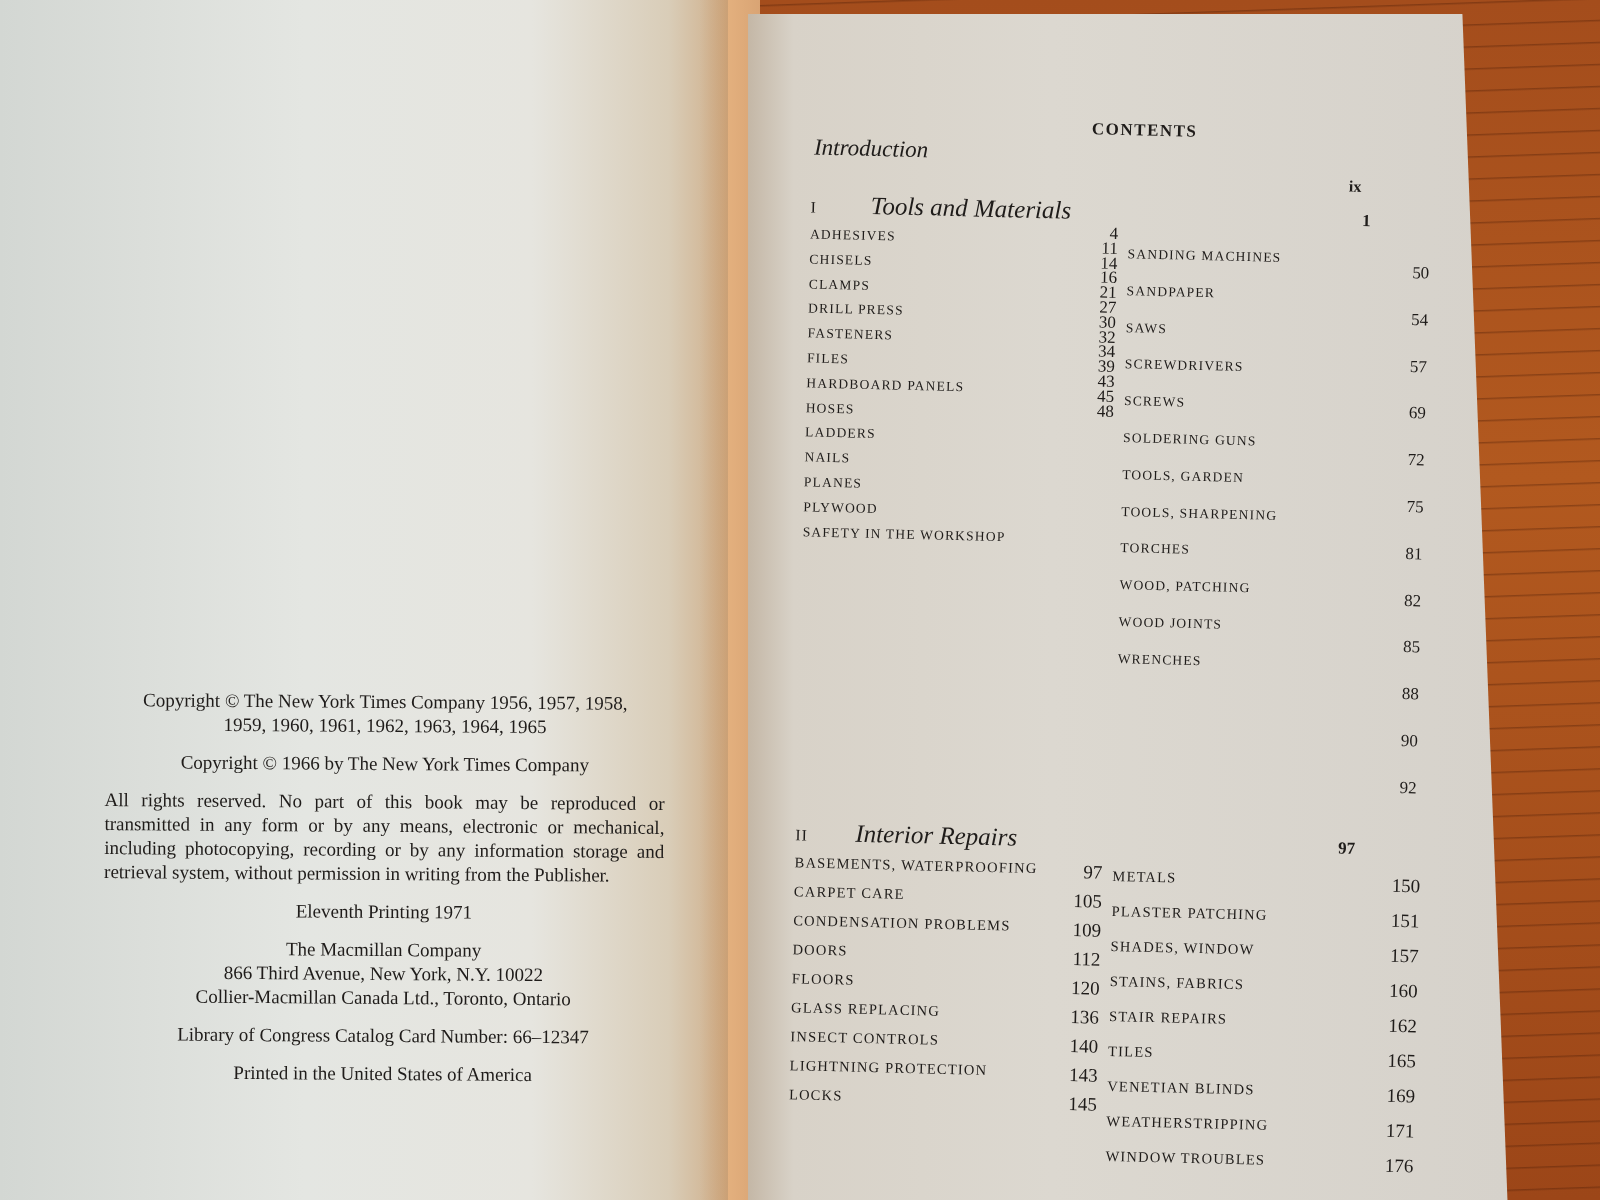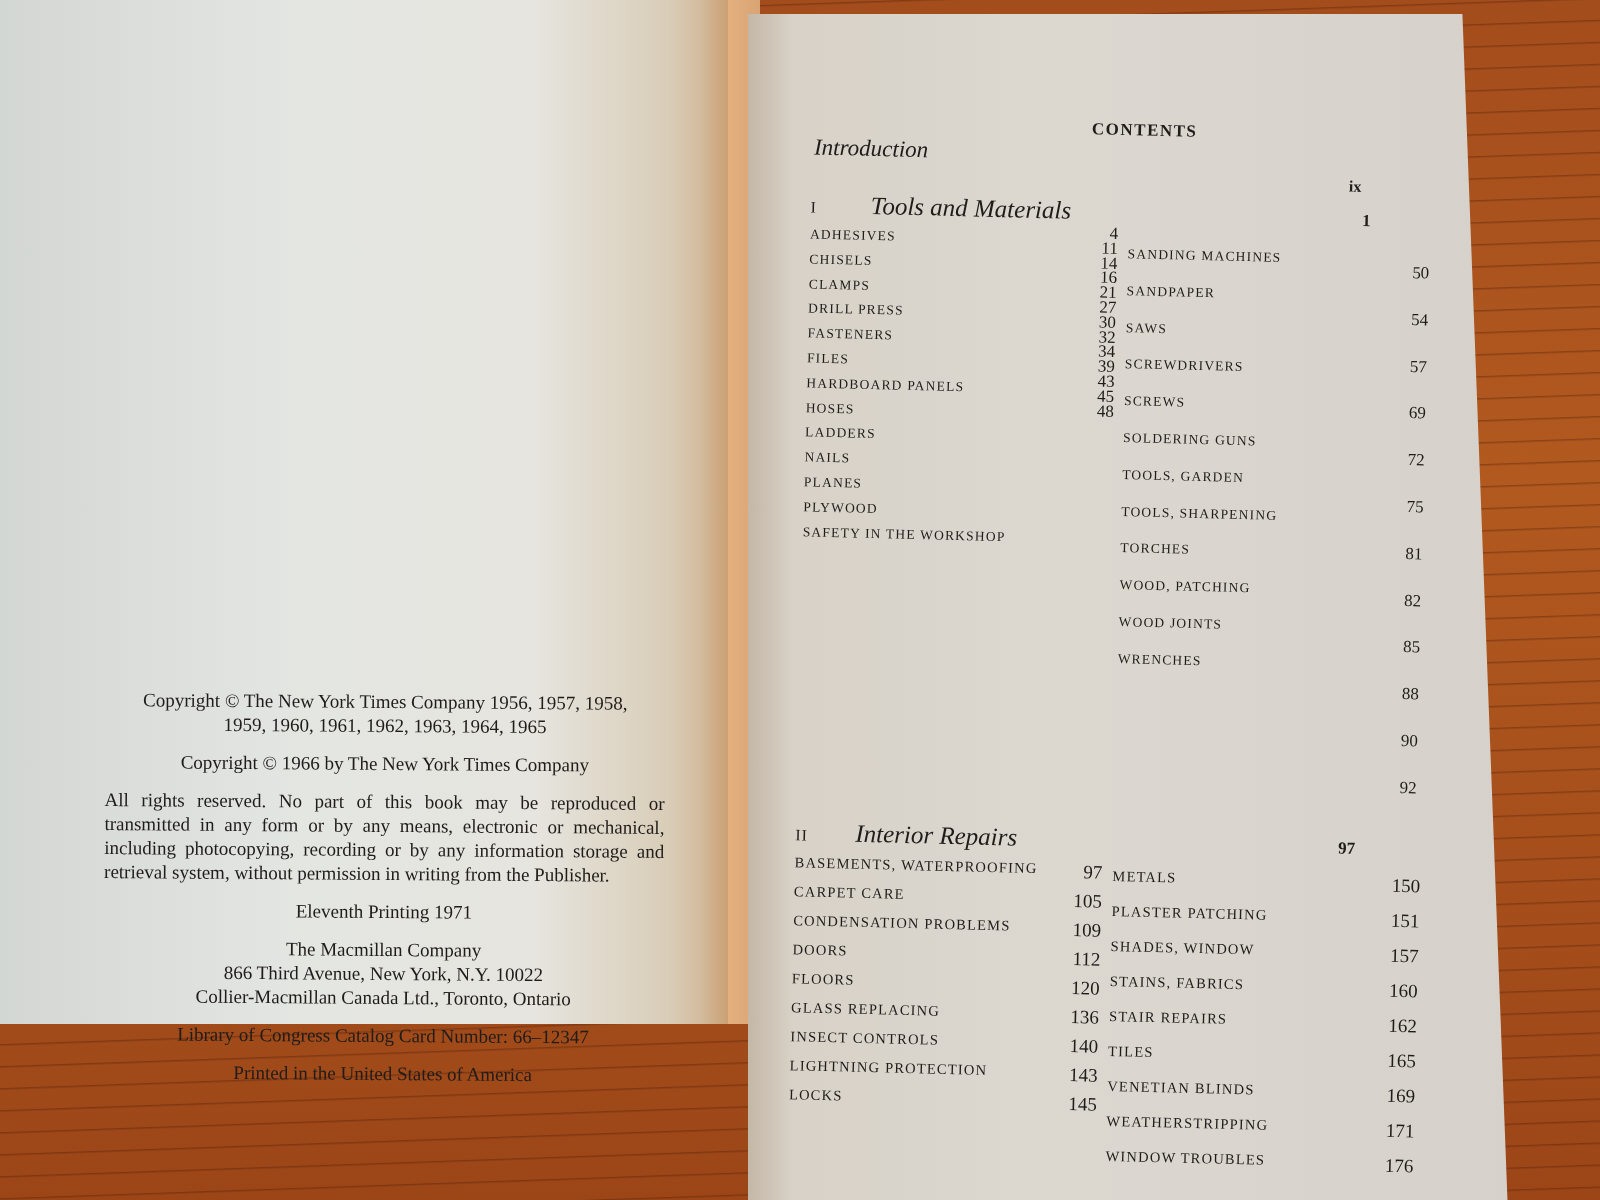--- a/index.html
+++ b/index.html
@@ -13,21 +13,21 @@
     .wood {
       position: absolute; inset: 0;
       background:
         repeating-linear-gradient(178deg, rgba(80,30,5,0.0) 0px, rgba(80,30,5,0.0) 9px, rgba(70,25,5,0.35) 10px, rgba(80,30,5,0.0) 12px, rgba(80,30,5,0.0) 22px),
         linear-gradient(180deg, #a44d1c 0%, #b2591f 40%, #9c4618 100%);
     }
     
     .page-left {
       position: absolute;
       left: 0; top: 0;
-      width: 760px; height: 1024px;
+      width: 760px; height: 1200px;
       background: linear-gradient(90deg, #d3d7d3 0%, #e4e6e2 40%, #e6e5df 70%, #d9cdb8 88%, #c99b6c 100%);
     }
     .page-left .spine-shadow {
       position: absolute; right: 0; top: 0; width: 60px; height: 100%;
       background: linear-gradient(90deg, rgba(190,130,70,0) 0%, rgba(190,120,60,0.5) 100%);
     }
     .page-left .gutter-strip {
       position: absolute; left: 728px; top: 0; width: 32px; height: 100%;
       background: linear-gradient(90deg, #e3b07e, #d9a474);
     }

